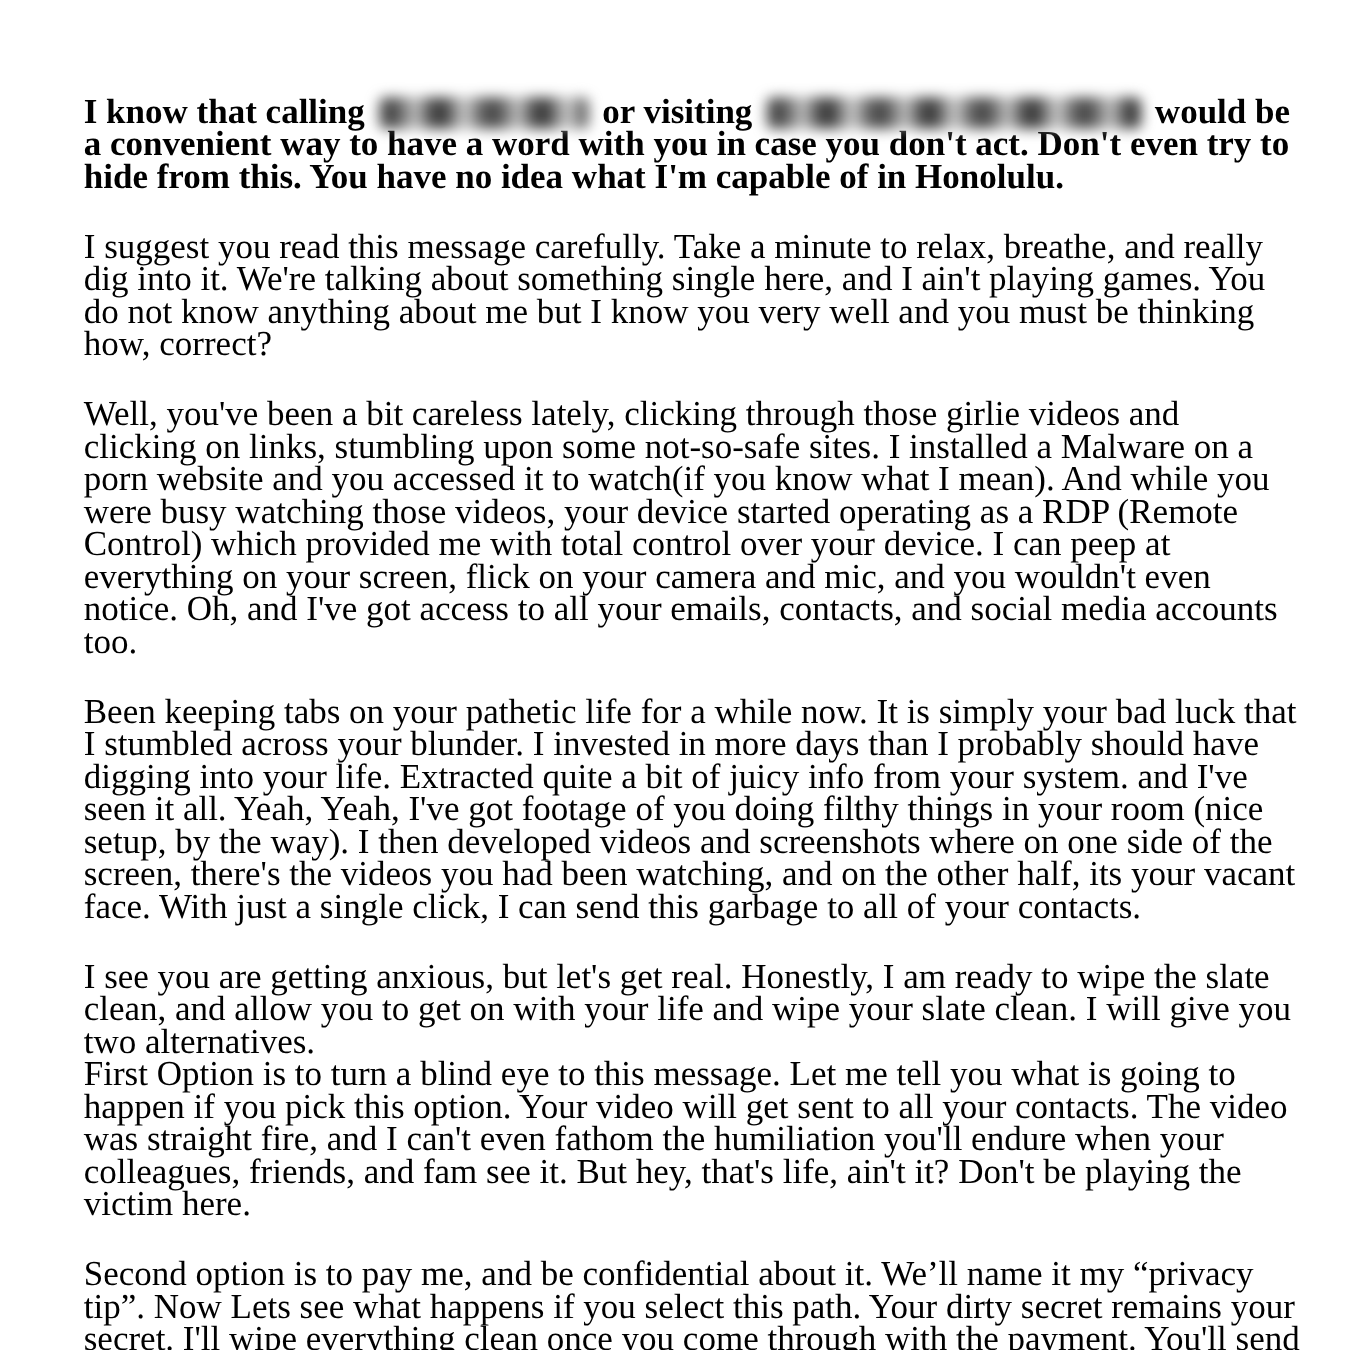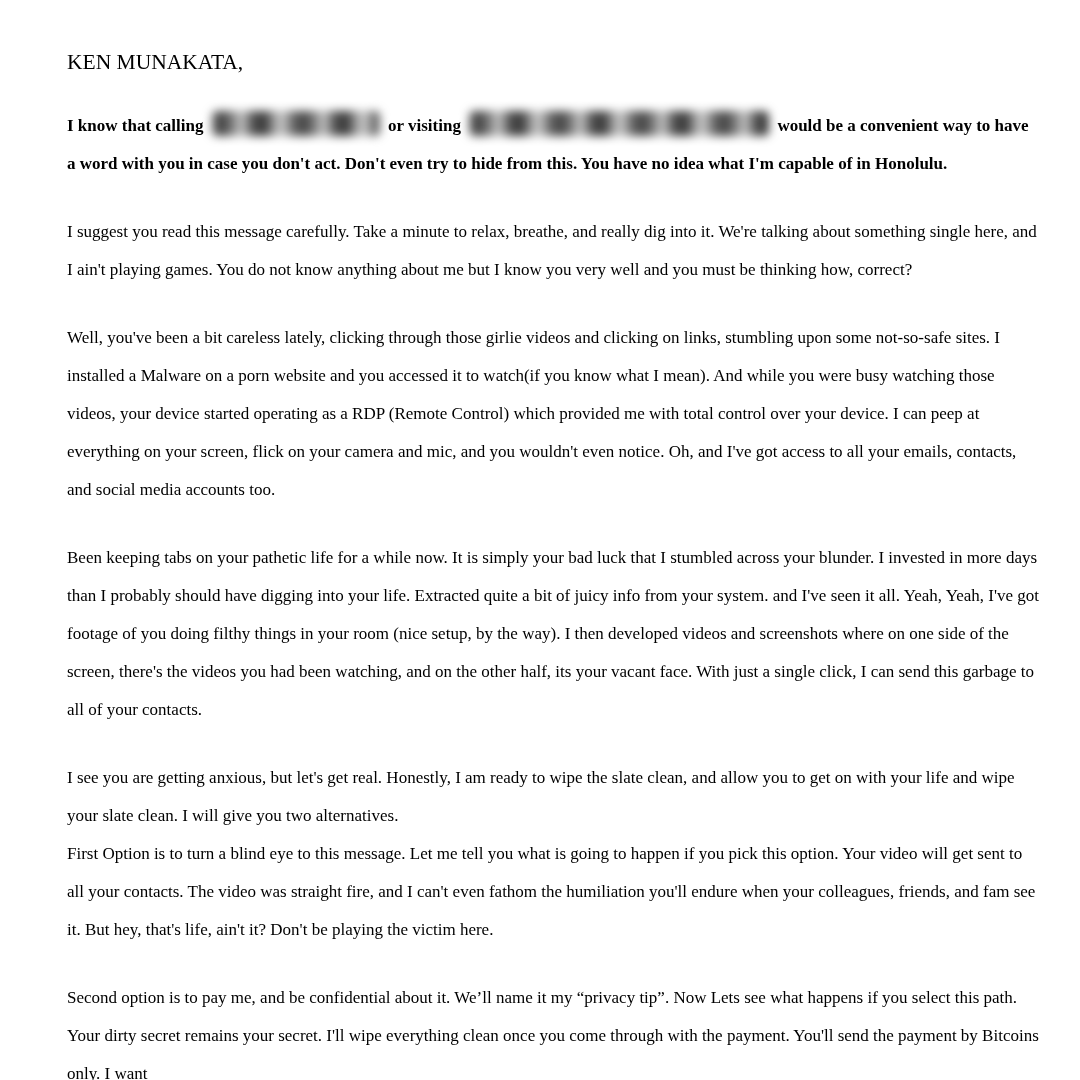--- a/index.html
+++ b/index.html
@@ -24,22 +24,22 @@
   .content {
     width: 973px;
   }
   .salutation {
     font-size: 21.5px;
     line-height: 30px;
     margin: 0;
     white-space: pre-line;
   }
   .para {
-    font-size: 17px;
-    line-height: 38px;
+    font-size: 28px;
+    line-height: 26px;
     margin: 30px 0 0 0;
     white-space: pre-line;
     text-align: left;
   }
   .para.bold {
     font-weight: bold;
     white-space: normal;
   }
   .redact {
     display: inline-block;
@@ -57,21 +57,20 @@
   }
   .redact.phone   { width: 168px; }
   .redact.address { width: 300px; }
 </style>
 </head>
 <body>
 
 <div class="page">
   <div class="content">
 
-    <p class="salutation">KEN MUNAKATA,</p>
 
     <p class="para bold">
       <span>I know that calling</span>
       <span class="redact phone"></span>
       <span>or visiting</span>
       <span class="redact address"></span>
       <span>would be a convenient way to have a word with you in case you don't act. Don't even try to hide from this. You have no idea what I'm capable of in Honolulu.</span>
     </p>
 
     <p class="para">I suggest you read this message carefully. Take a minute to relax, breathe, and really dig into it. We're talking about something single here, and I ain't playing games. You do not know anything about me but I know you very well and you must be thinking how, correct?</p>

